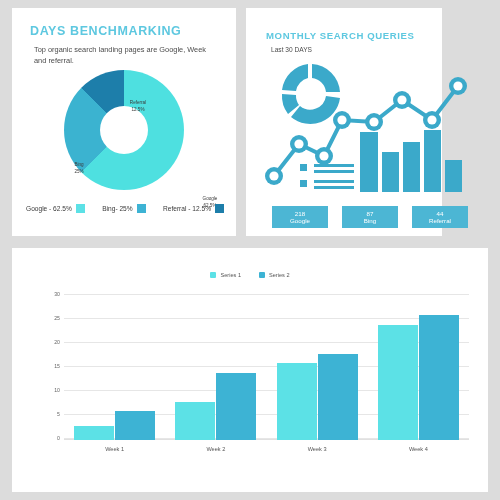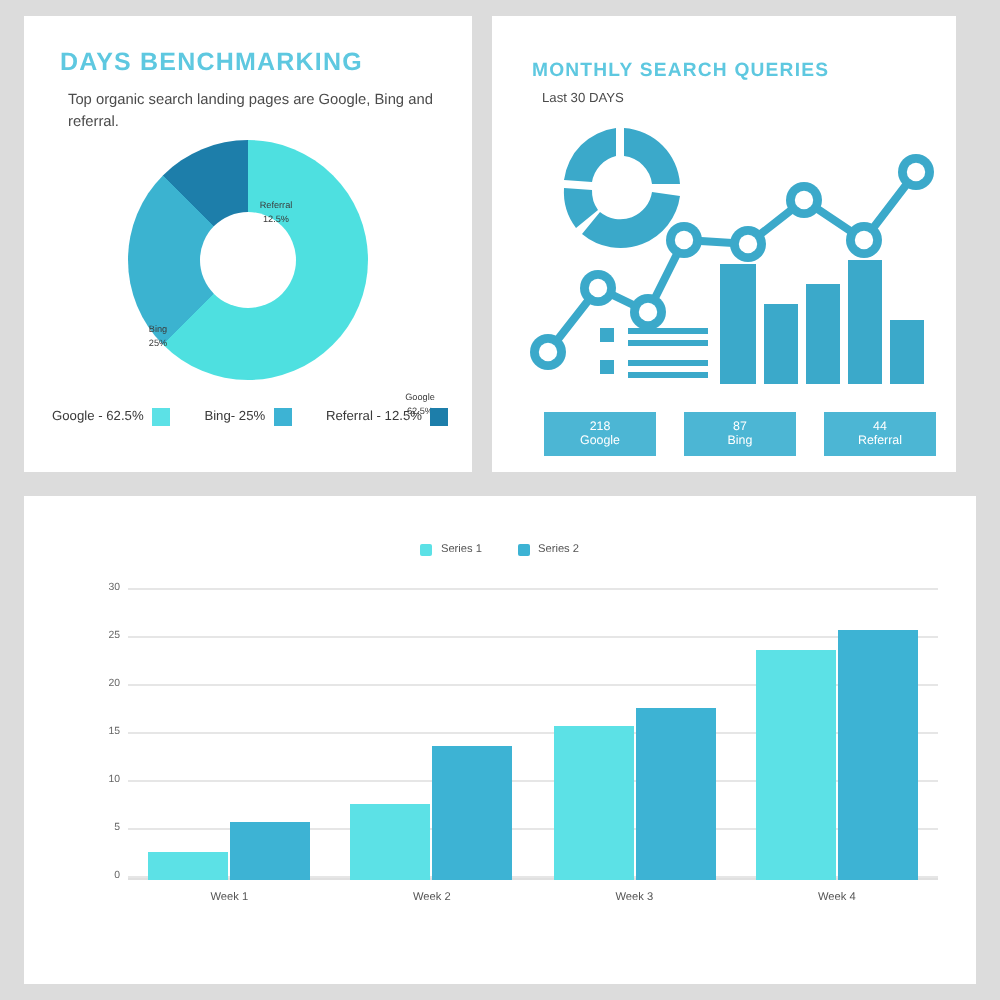--- a/index.html
+++ b/index.html
@@ -7,21 +7,21 @@
     width:500px;height:500px;
     background:#dcdcdc;
     font-family:"Liberation Sans", sans-serif;
     overflow:hidden;
   }
   .page{position:relative;width:500px;height:500px;}
 
   
   .card{position:absolute;background:#ffffff;}
   #card-left{left:12px;top:8px;width:224px;height:228px;}
-  #card-right{left:246px;top:8px;width:196px;height:228px;padding-left:36px;}
+  #card-right{left:246px;top:8px;width:196px;height:228px;}
   #card-bottom{left:12px;top:248px;width:476px;height:244px;}
 
   
   .card-title{
     color:#5ec8e0;font-size:12.5px;font-weight:bold;
     letter-spacing:.6px;
   }
   #title-left{position:absolute;left:18px;top:16px;}
   #subtitle-left{
     position:absolute;left:22px;top:36px;width:185px;
@@ -100,21 +100,21 @@
 </style>
 </head>
 <body>
 
 <div class="page">
 
   <div class="card" id="card-left">
 
     <div class="card-title" id="title-left">DAYS BENCHMARKING</div>
 
-    <div id="subtitle-left">Top organic search landing pages are Google, Bing and referral.</div>
+    <div id="subtitle-left">Top organic search landing pages are Google, Week and referral.</div>
 
     <div id="donut-wrap">
       <div id="donut"></div>
       <div id="donut-hole"></div>
 
       <div class="donut-label" id="lbl-referral">
         <span>Referral</span><br>
         <span>12.5%</span>
       </div>
 

